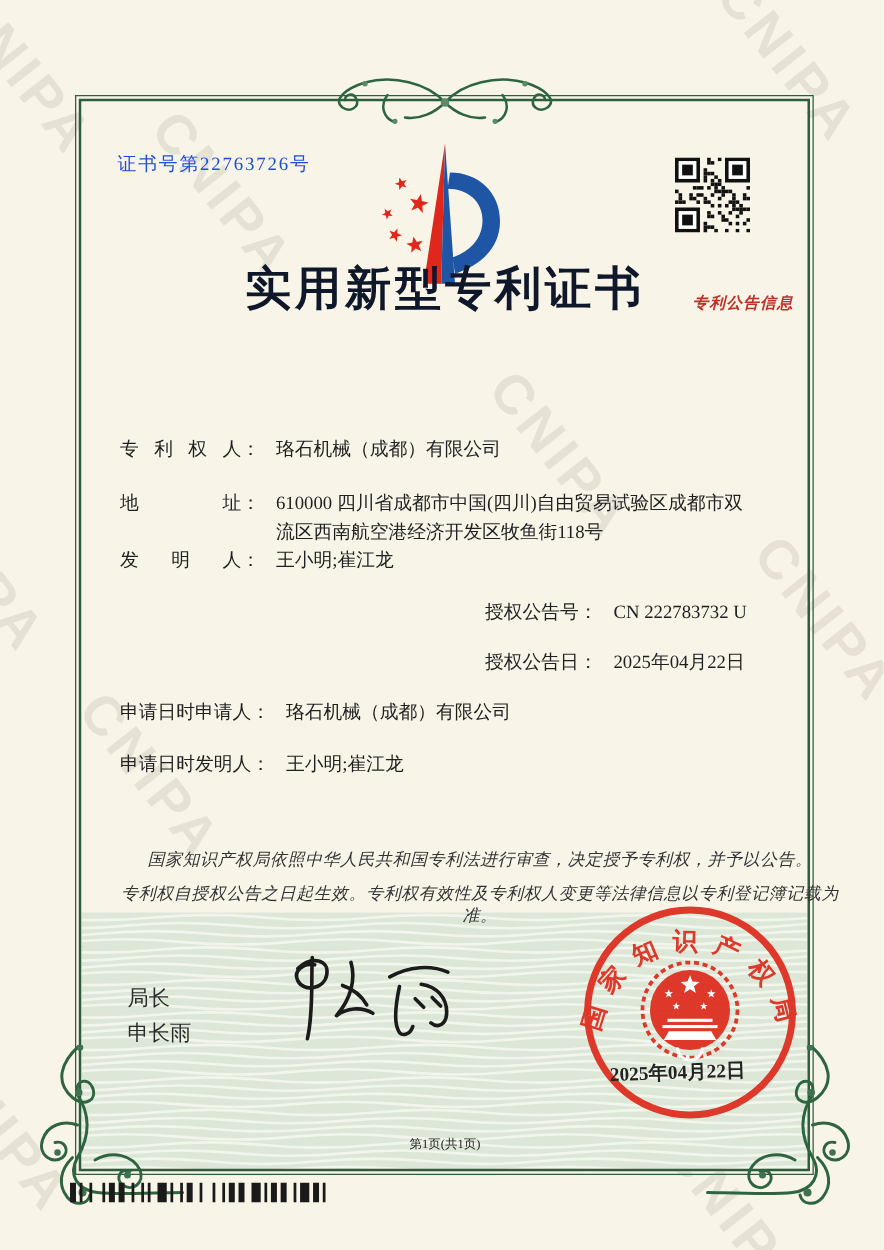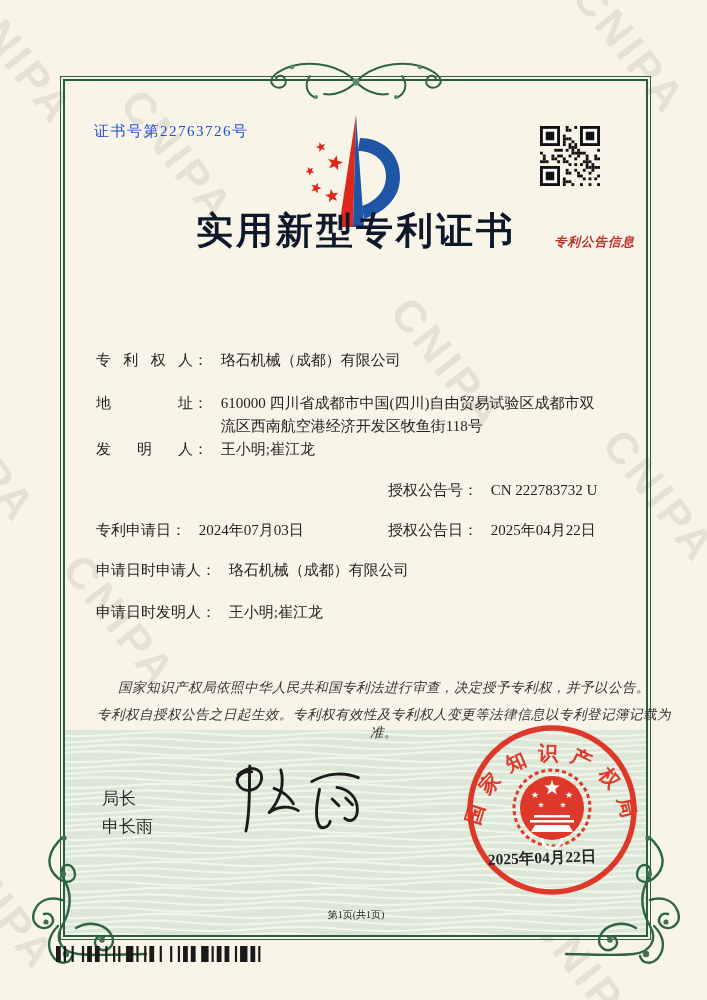--- a/index.html
+++ b/index.html
@@ -271,24 +271,20 @@
     <span class="val wrap">610000 四川省成都市中国(四川)自由贸易试验区成都市双流区西南航空港经济开发区牧鱼街118号</span>
   </div>
   <div class="row" style="left:96px;top:438px">
     <span class="lab">发明人</span><span class="colon">：</span>
     <span class="val">王小明;崔江龙</span>
   </div>
   <div class="row" style="left:388px;top:479px">
     <span class="lab plain">授权公告号</span><span class="colon">：</span>
     <span class="val">CN 222783732 U</span>
   </div>
-  <div class="row" style="left:96px;top:519px">
-    <span class="lab plain">专利申请日</span><span class="colon">：</span>
-    <span class="val">2024年07月03日</span>
-  </div>
   <div class="row" style="left:388px;top:519px">
     <span class="lab plain">授权公告日</span><span class="colon">：</span>
     <span class="val">2025年04月22日</span>
   </div>
   <div class="row" style="left:96px;top:559px">
     <span class="lab plain">申请日时申请人</span><span class="colon">：</span>
     <span class="val">珞石机械（成都）有限公司</span>
   </div>
   <div class="row" style="left:96px;top:601px">
     <span class="lab plain">申请日时发明人</span><span class="colon">：</span>

